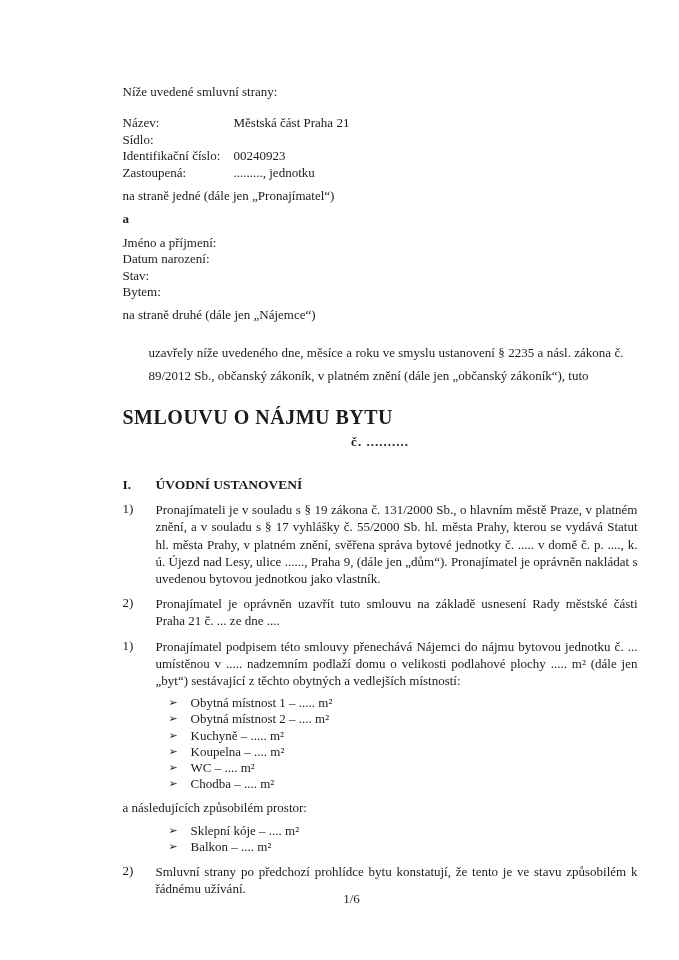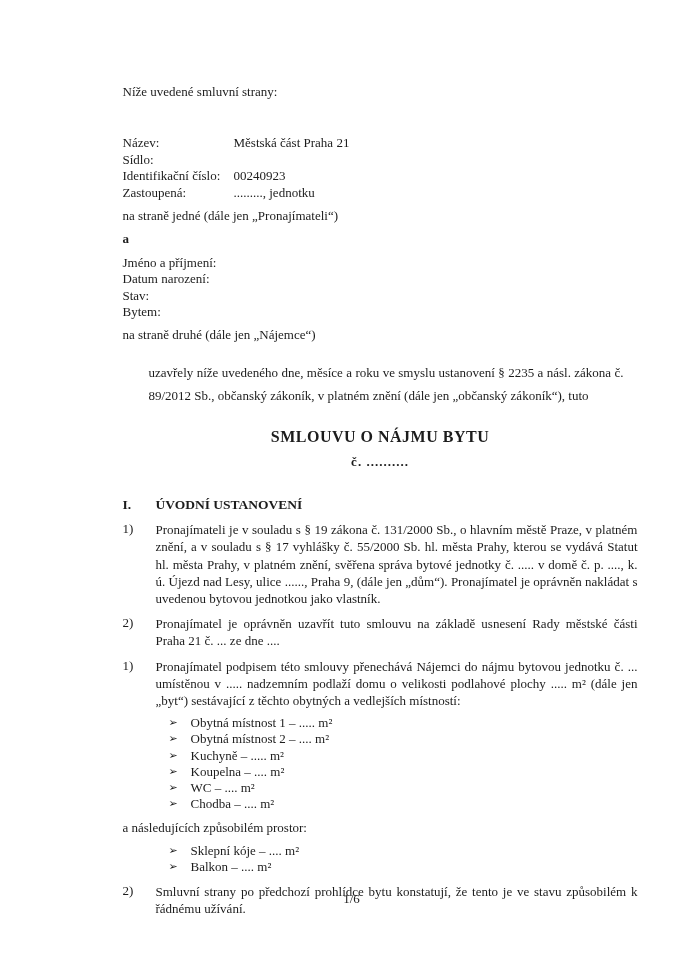--- a/index.html
+++ b/index.html
@@ -15,37 +15,36 @@
     font-size: 13px;
     line-height: 16.4px;
     overflow: hidden;
   }
   .content {
     position: absolute;
     left: 84px;
     top: 84px;
     width: 515px;
   }
-  .party-block { margin-top: 35px; }
+  .party-block { margin-top: 15px; }
   .party-row { display: flex; }
   .party-row .label { flex: 0 0 111px; }
   .party-suffix { margin-top: 7px; }
   .conjunction { margin-top: 7px; font-weight: bold; }
   .party2-block { margin-top: 7px; }
   .preamble {
     margin-top: 17px;
     margin-left: 26px;
     margin-right: 14px;
     text-align: justify;
     line-height: 23px;
   }
   .doc-title {
     margin-top: 22px;
-    text-align: center;
-    font-size: 16px;
+    font-size: 20px;
     font-weight: bold;
     letter-spacing: 0.5px;
   }
   .doc-subtitle {
     margin-top: 9px;
     text-align: center;
     font-size: 13px;
     font-weight: bold;
     letter-spacing: 1px;
   }
@@ -100,21 +99,21 @@
       <div class="party-row">
         <span class="label">Identifikační číslo:</span>
         <span class="value">00240923</span>
       </div>
       <div class="party-row">
         <span class="label">Zastoupená:</span>
         <span class="value">........., jednotku</span>
       </div>
     </div>
 
-    <p class="party-suffix">na straně jedné (dále jen „Pronajímateli“)</p>
+    <p class="party-suffix">na straně jedné (dále jen „Pronajímatel“)</p>
 
     <p class="conjunction">a</p>
 
     <div class="party2-block">
       <div>Jméno a příjmení:</div>
       <div>Datum narození:</div>
       <div>Stav:</div>
       <div>Bytem:</div>
     </div>
 

